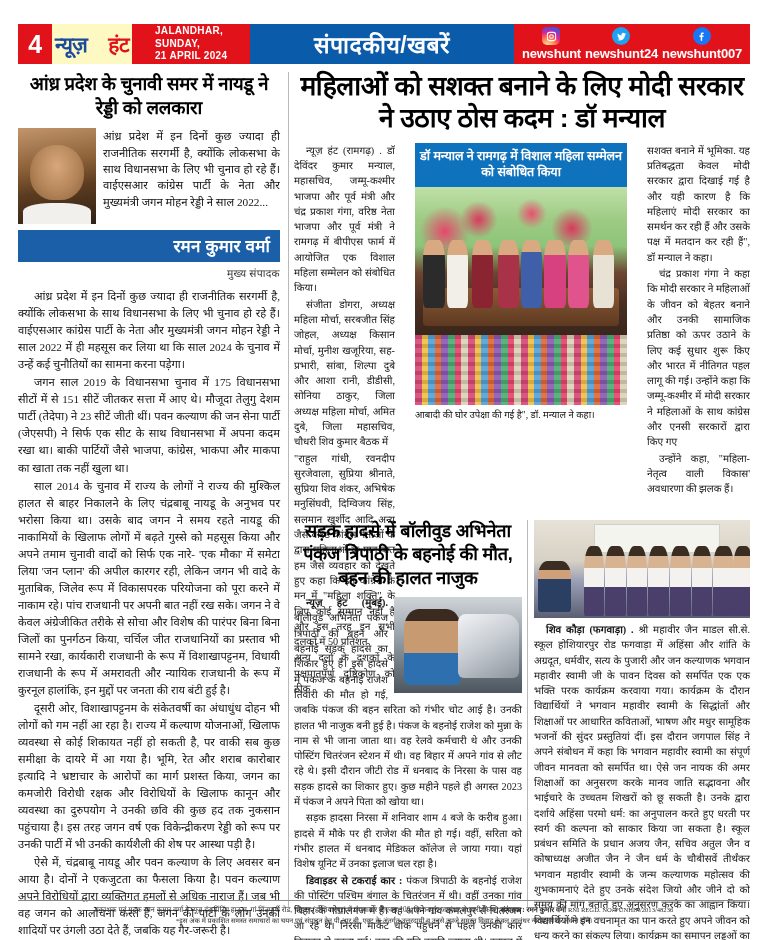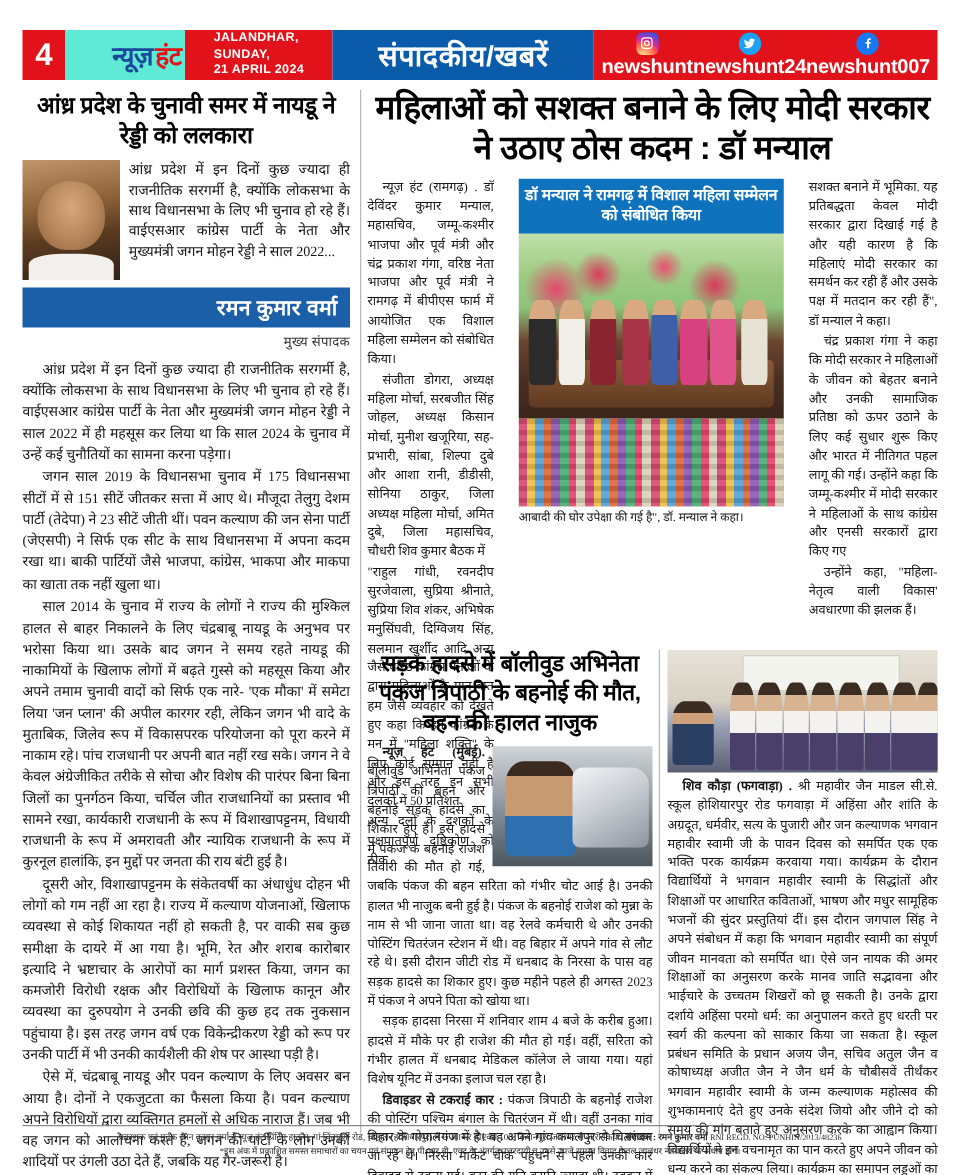--- a/index.html
+++ b/index.html
@@ -39,25 +39,25 @@
     display: flex;
     align-items: center;
     justify-content: center;
     font-family: "Liberation Sans", sans-serif;
     font-size: 25px;
     font-weight: bold;
     letter-spacing: -0.5px;
   }
 
   .mh-logobox {
-    width: 96px;
-    background: #5eead4;
+    width: 80px;
+    background: #fef9c3;
     display: flex;
     align-items: center;
-    justify-content: flex-end;
+    justify-content: space-between;
     padding: 0 3px;
   }
   .mh-logo-n {
     font-family: "Liberation Sans", sans-serif;
     font-size: 21px;
     font-weight: bold;
     color: #1b4a9c;
     letter-spacing: -0.5px;
   }
   .mh-logo-h {
@@ -119,21 +119,21 @@
     color: #fff;
   }
   .soc-ic.ig {
     background: radial-gradient(circle at 30% 107%, #fdf497 0%, #fd5949 45%, #d6249f 60%, #285AEB 90%);
     border-radius: 5px;
   }
   .soc-ic.tw { background: #1da1f2; border-radius: 50%; }
   .soc-ic.fb { background: #1877f2; border-radius: 50%; }
   .soc-lbl {
     font-family: "Liberation Sans", sans-serif;
-    font-size: 16px;
+    font-size: 13px;
     font-weight: bold;
     color: #fff;
     letter-spacing: -0.2px;
   }
 
   
   .vrule {
     position: absolute;
     width: 1px;
     background: #b9b9b9;

